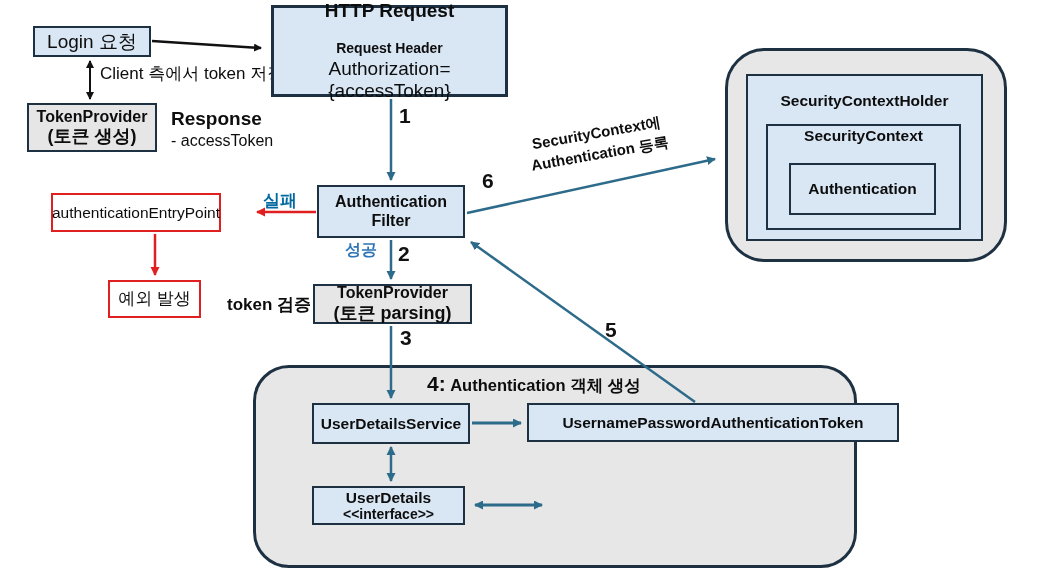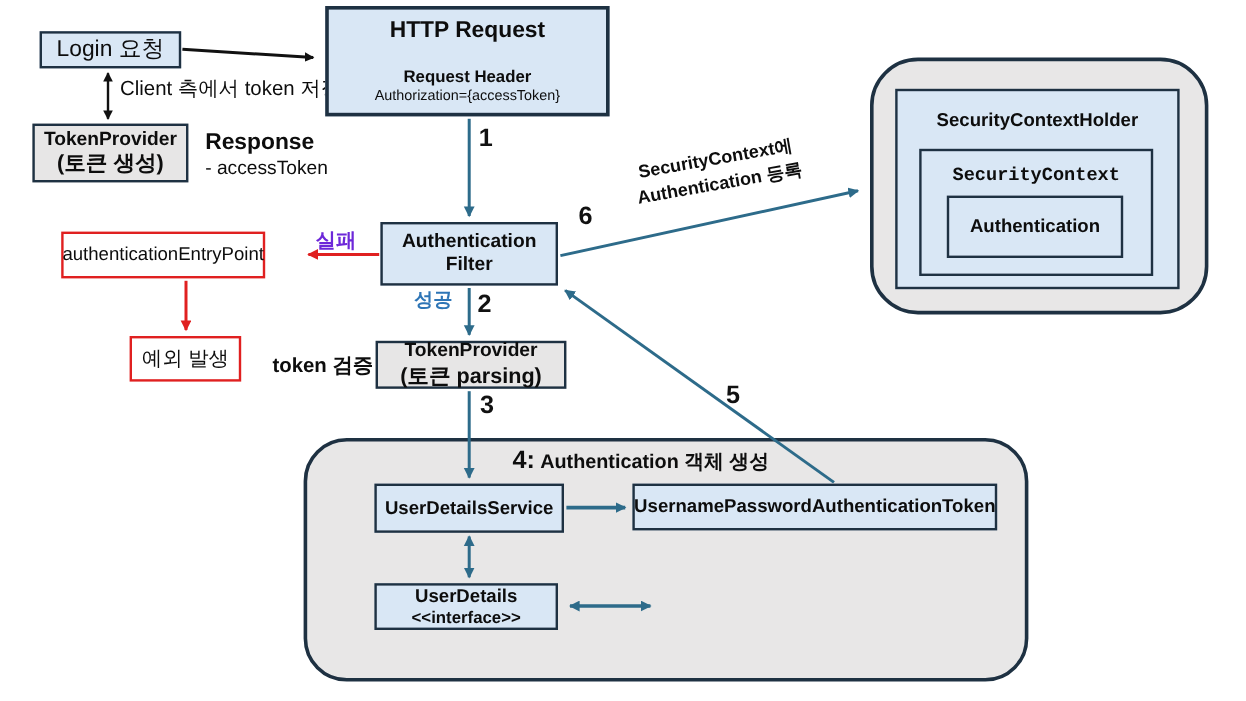--- a/index.html
+++ b/index.html
@@ -11,21 +11,21 @@
   
   .box{border:2.5px solid #1e3142;display:flex;flex-direction:column;align-items:center;justify-content:center;text-align:center;line-height:1.15;}
   .blue{background:#d9e7f5;}
   .grey{background:#e7e6e6;}
   .redbox{border:2.5px solid #e02020;background:#ffffff;}
   .round{border:3px solid #1e3142;border-radius:36px;background:#e8e7e7;}
   .b{font-weight:bold;}
   .t19{font-size:19px;} .t17{font-size:17px;} .t16{font-size:16px;}
   .t15{font-size:15.5px;} .t14{font-size:14px;} .t13{font-size:18px;}
   .num{font-size:21px;font-weight:bold;color:#111;}
-  .lbl-red{color:#6d28d9;font-weight:bold;}
+  .lbl-red{color:#0369a1;font-weight:bold;}
   .lbl-blue{color:#2e75b6;font-weight:bold;}
   svg.arrows{position:absolute;left:0;top:0;pointer-events:none;}
   .rot{transform:rotate(-10deg);transform-origin:center center;text-align:center;font-weight:bold;font-size:15px;line-height:21px;}
 </style>
 </head>
 <body>
 
 <div class="canvas">
 
   <div class="abs round" style="left:725px;top:48px;width:282px;height:214px;border-radius:40px;"></div>
@@ -73,21 +73,21 @@
     <span class="b t16">TokenProvider</span>
     <span class="b t13">(토큰 생성)</span>
   </div>
 
   <div class="abs b t19" style="left:171px;top:108px;">Response</div>
   <div class="abs t16" style="left:171px;top:132px;">- accessToken</div>
 
   <div class="abs box blue" style="left:271px;top:5px;width:237px;height:92px;border-width:3px;">
     <span class="b t19">HTTP Request</span>
     <span class="b t14" style="margin-top:18px;text-align:center;">Request Header</span>
-    <span class="t13" style="margin-top:2px;font-size:12px;text-align:center;">Authorization={accessToken}</span>
+    <span class="t13" style="margin-top:2px;font-size:19px;text-align:center;">Authorization={accessToken}</span>
   </div>
 
   <div class="abs box blue" style="left:317px;top:185px;width:148px;height:53px;">
     <span class="b t16">Authentication</span>
     <span class="b t16">Filter</span>
   </div>
 
   <div class="abs lbl-red t17" style="left:263px;top:189px;">실패</div>
   <div class="abs box redbox" style="left:51px;top:193px;width:170px;height:39px;">
     <span class="t15">authenticationEntryPoint</span>
@@ -112,36 +112,36 @@
 
   <div class="abs rot" style="left:492px;top:122px;width:212px;">
     <div>SecurityContext에</div>
     <div>Authentication 등록</div>
   </div>
 
   <div class="abs box blue" style="left:746px;top:74px;width:237px;height:167px;justify-content:flex-start;">
     <span class="b t15" style="margin-top:16px;">SecurityContextHolder</span>
   </div>
   <div class="abs box blue" style="left:766px;top:124px;width:195px;height:106px;justify-content:flex-start;">
-    <span class="b t15" style="margin-top:12px;font-family:Liberation Mono, monospace;">SecurityContext</span>
+    <span class="b t15" style="margin-top:1px;">SecurityContext</span>
   </div>
   <div class="abs box blue" style="left:789px;top:163px;width:147px;height:52px;">
     <span class="b t15">Authentication</span>
   </div>
 
   <div class="abs" style="left:427px;top:372px;white-space:nowrap;">
     <span class="b" style="font-size:21px;">4:</span>
     <span class="b" style="font-size:16.5px;">Authentication 객체 생성</span>
   </div>
 
   <div class="abs box blue" style="left:312px;top:403px;width:158px;height:41px;">
     <span class="b t15">UserDetailsService</span>
   </div>
 
-  <div class="abs box blue" style="left:527px;top:403px;width:304px;height:39px;">
+  <div class="abs box blue" style="left:527px;top:403px;width:372px;height:39px;">
     <span class="b t15">UsernamePasswordAuthenticationToken</span>
   </div>
 
   <div class="abs box blue" style="left:312px;top:486px;width:153px;height:39px;">
     <span class="b t15">UserDetails</span>
     <span class="b t14">&lt;&lt;interface&gt;&gt;</span>
   </div>
 
 
 </div>

